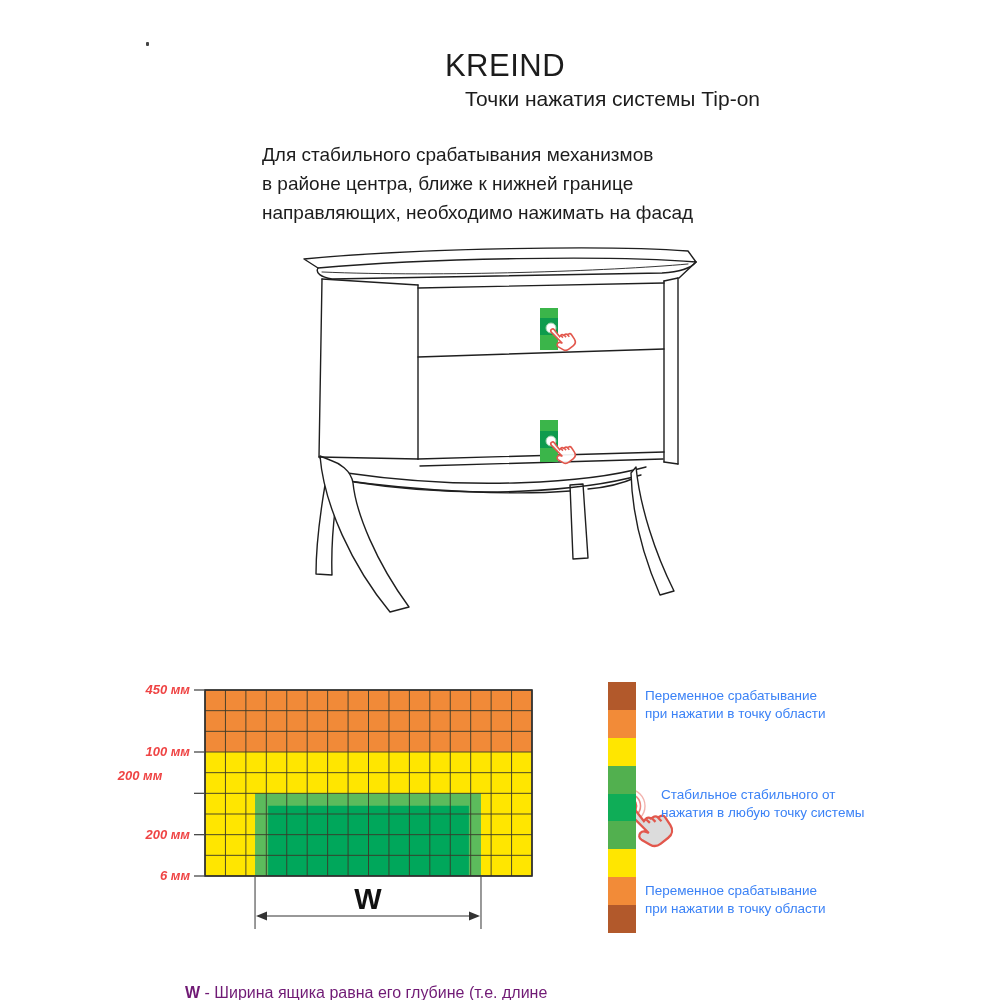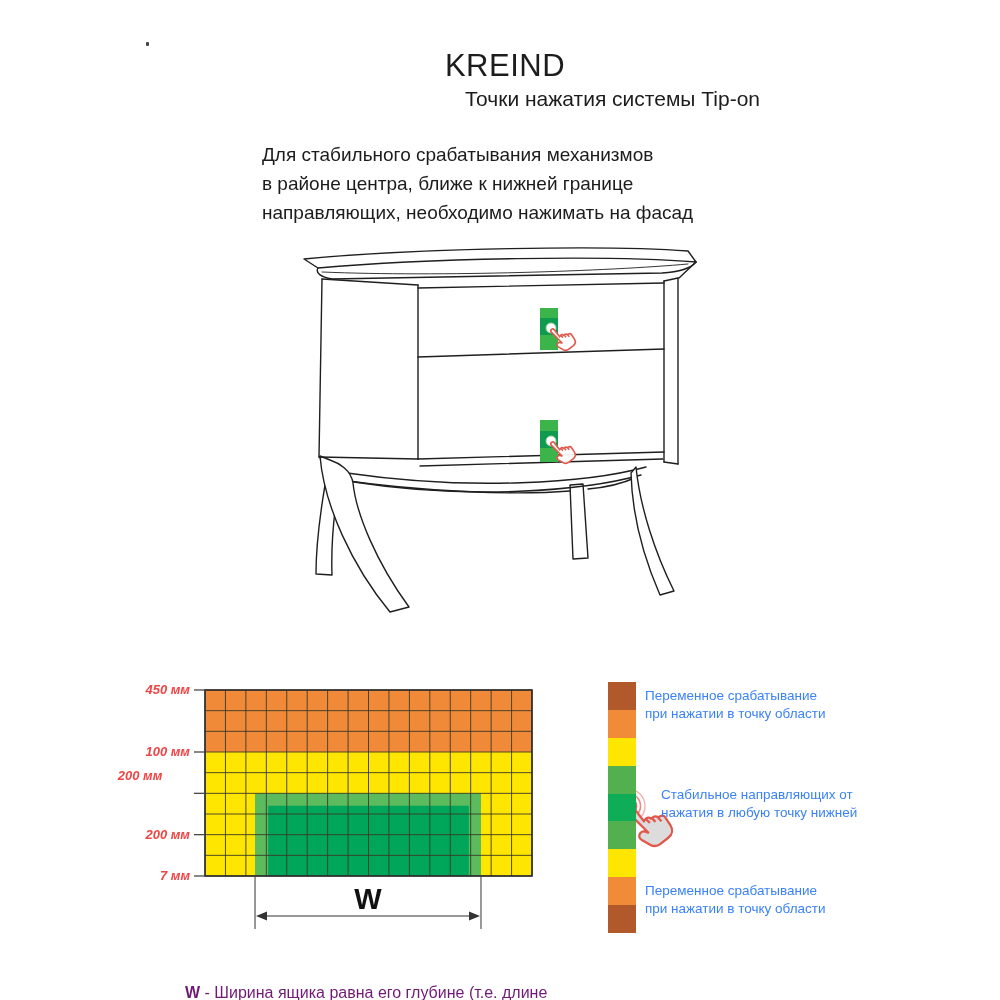--- a/index.html
+++ b/index.html
@@ -155,42 +155,42 @@
       <use href="#hand-shape"></use>
           <use href="#knuckles"></use>
     </g>
   </g>
 </svg>
 
 <div class="abs axis-label" style="top:682px;">450 мм</div>
 <div class="abs axis-label" style="top:744px;">100 мм</div>
 <div class="abs axis-label" style="top:768px;text-align:center;">200 мм</div>
 <div class="abs axis-label" style="top:827px;">200 мм</div>
-<div class="abs axis-label" style="top:868px;">7 мм</div>
+<div class="abs axis-label" style="top:868px;">6 мм</div>
 
 <div class="abs w-label">W</div>
 <div class="abs w-caption"><b>W</b><span> - Ширина ящика равна его глубине (т.е. длине направляющей)</span></div>
 
 <div class="abs legend-bar" id="legend-bar">
       <div style="background: rgb(178, 89, 43);"></div>
       <div style="background: rgb(242, 139, 56);"></div>
       <div style="background: rgb(255, 230, 0);"></div>
       <div style="background: rgb(82, 176, 79);"></div>
       <div style="background: rgb(15, 173, 87);"></div>
       <div style="background: rgb(82, 176, 79);"></div>
       <div style="background: rgb(255, 230, 0);"></div>
       <div style="background: rgb(242, 139, 56);"></div>
       <div style="background: rgb(178, 89, 43);"></div>
     </div>
 <div class="abs legend-item legend-item-1">
   <div>Переменное срабатывание</div>
   <div>при нажатии в точку области</div>
 </div>
 <div class="abs legend-item legend-item-2">
-  <div>Стабильное направляющих от</div>
-  <div>нажатия в любую точку нижней</div>
+  <div>Стабильное стабильного от</div>
+  <div>нажатия в любую точку системы</div>
 </div>
 <div class="abs legend-item legend-item-3">
   <div>Переменное срабатывание</div>
   <div>при нажатии в точку области</div>
 </div>
 
 </div>
 
 </body></html>

